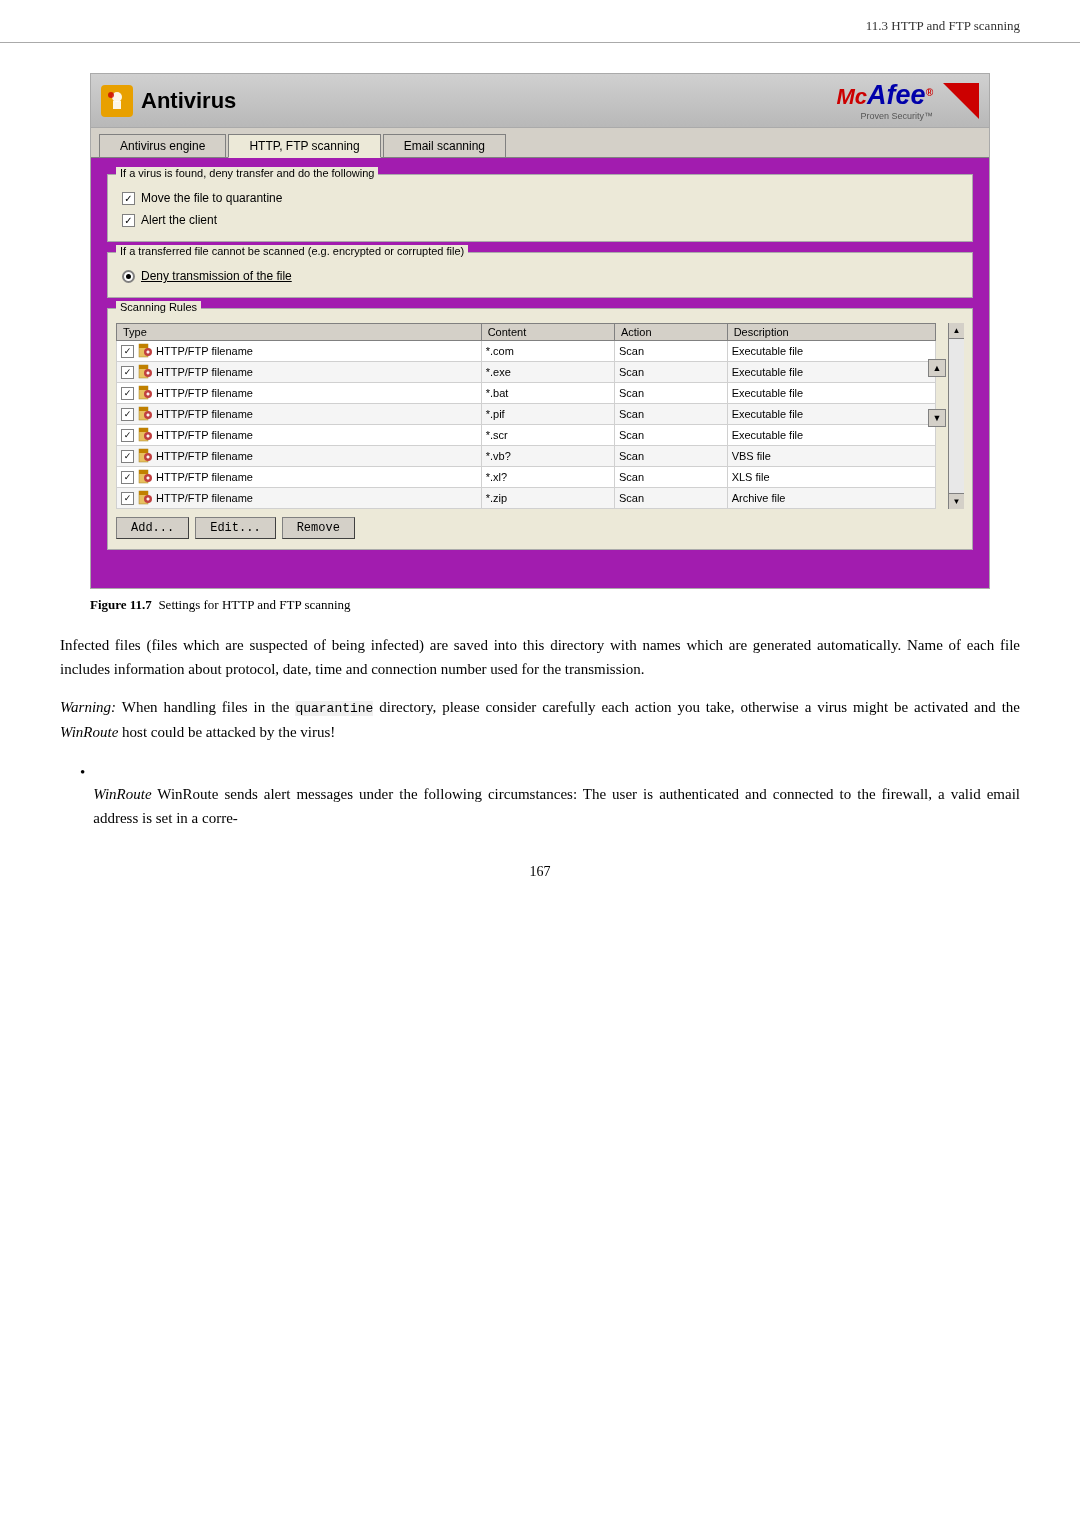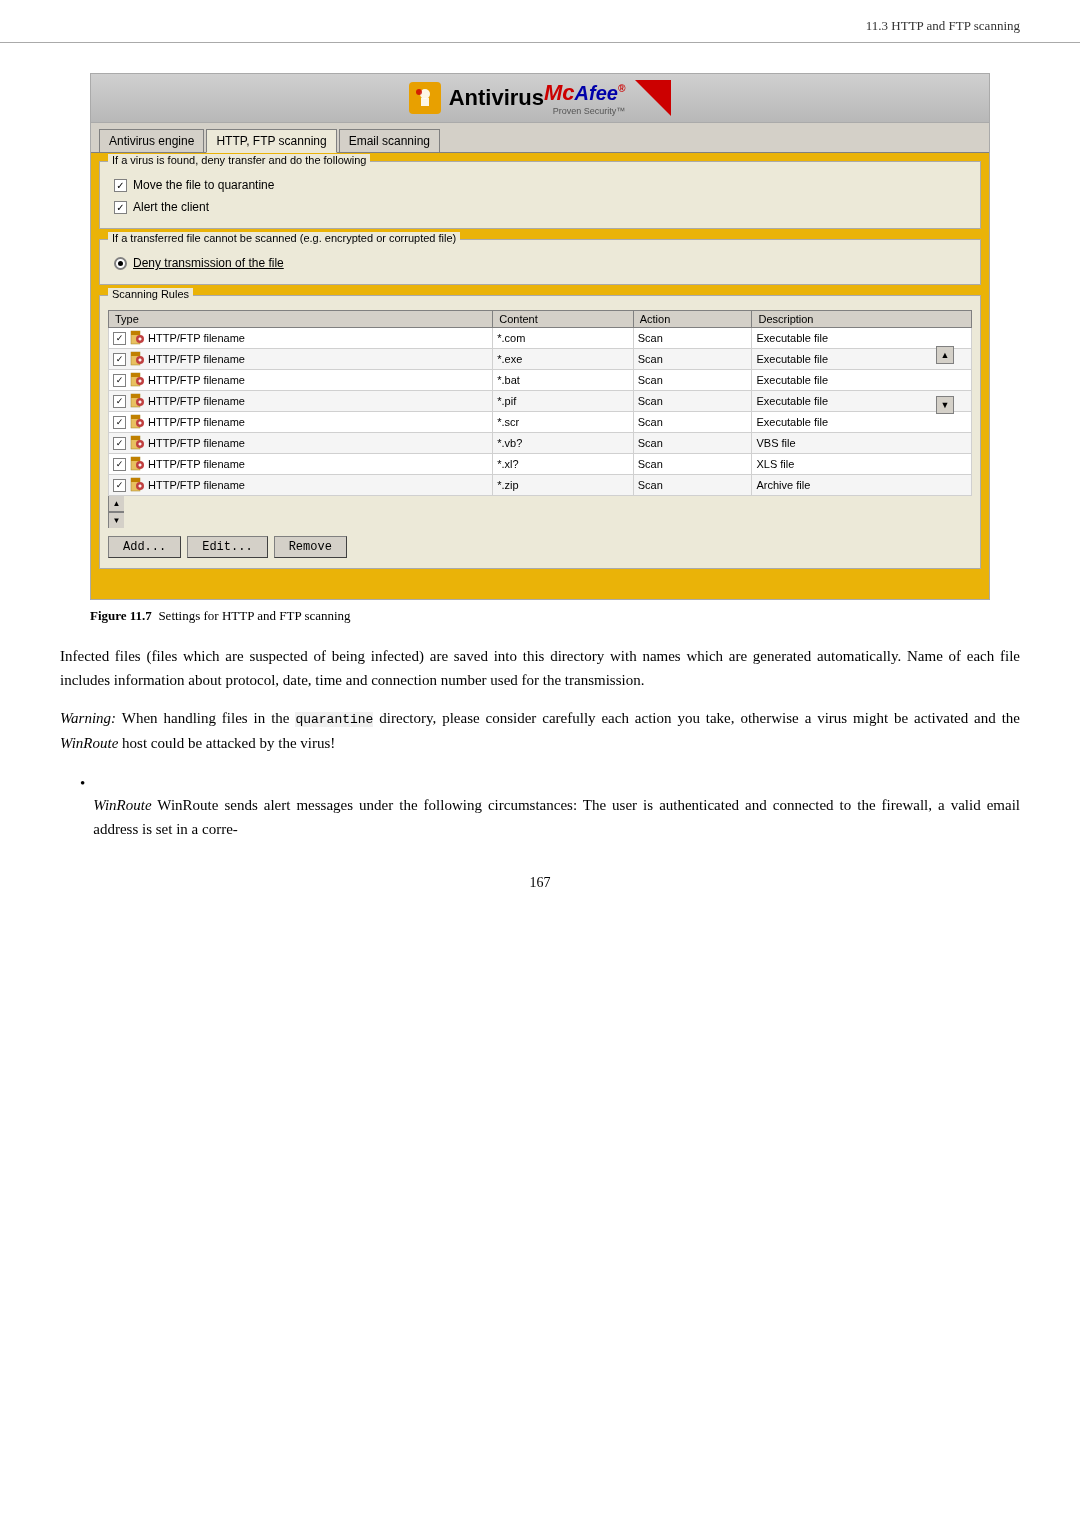--- a/index.html
+++ b/index.html
@@ -39,24 +39,24 @@
       background: #e8e8e8;
       padding: 0;
       font-family: Arial, Helvetica, sans-serif;
       font-size: 12px;
     }
 
     
     .dialog-titlebar {
       background: linear-gradient(to bottom, #d0d0d0, #b8b8b8);
       border-bottom: 1px solid #aaa;
-      padding: 6px 24px;
-      display: flex;
-      align-items: center;
-      justify-content: center;
+      padding: 6px 10px;
+      display: flex;
+      align-items: center;
+      justify-content: space-between;
     }
 
     .dialog-title-left {
       display: flex;
       align-items: center;
       gap: 8px;
     }
 
     .dialog-icon {
       width: 32px;
@@ -112,41 +112,41 @@
     .dialog-tabs {
       display: flex;
       align-items: flex-end;
       padding: 6px 8px 0 8px;
       background: #d4d0c8;
       border-bottom: 1px solid #808080;
       gap: 2px;
     }
 
     .tab {
-      padding: 4px 9px;
+      padding: 4px 20px;
       border: 1px solid #808080;
       border-bottom: none;
       background: #d4d0c8;
       cursor: pointer;
       font-size: 12px;
       font-family: Arial, Helvetica, sans-serif;
     }
 
     .tab.active {
       background: #ece9d8;
       border-bottom: 1px solid #ece9d8;
       margin-bottom: -1px;
       position: relative;
       z-index: 2;
     }
 
     
     .dialog-body {
-      background: #eab308;
-      padding: 8px;
+      background: #a21caf;
+      padding: 16px;
     }
 
     
     .group-box {
       border: 1px solid #aaa;
       margin-bottom: 10px;
       padding: 8px 10px 10px 10px;
       position: relative;
       background: #ece9d8;
     }
@@ -355,21 +355,21 @@
               <circle cx="14" cy="10" r="5" fill="#fff" opacity="0.9"></circle>
               <rect x="10" y="14" width="8" height="8" fill="#fff" opacity="0.9"></rect>
               <circle cx="8" cy="8" r="3" fill="#c00" opacity="0.8"></circle>
             </svg>
           </div>
           <span class="dialog-title-text">Antivirus</span>
         </div>
         <div class="titlebar-right">
           <div class="mcafee-logo">
             <div class="mcafee-brand">
-              <span style="color:#c00;font-style:italic;font-weight:bold;font-size:22px;">Mc</span><span style="color:#00a;font-style:italic;font-weight:bold;font-size:20px;">Afee</span><sup style="color:#c00;font-size:10px;">®</sup>
+              <span style="color:#c00;font-style:italic;font-weight:bold;font-size:22px;">Mc</span><span style="color:#00a;font-style:italic;font-weight:bold;font-size:27px;">Afee</span><sup style="color:#c00;font-size:10px;">®</sup>
             </div>
             <div class="mcafee-tagline">Proven Security™</div>
           </div>
           <div style="width:0;height:0;border-style:solid;border-width:0 36px 36px 0;border-color:transparent #c00 transparent transparent;"></div>
         </div>
       </div>
 
       <div class="dialog-tabs">
         <div class="tab">
           <span>Antivirus engine</span>
@@ -404,21 +404,21 @@
           <div class="radio-row">
             <div class="radio selected"></div>
             <span>Deny transmission of the file</span>
           </div>
 
         </div>
 
         <div class="scanning-group">
           <span class="scanning-label">Scanning Rules</span>
 
-          <div style="display:flex; margin: 14px 8px 8px 8px; gap: 0; flex-direction: column;">
+          <div style="display:flex; margin: 14px 8px 8px 8px; gap: 12px;">
             <table class="rules-table">
               <thead>
                 <tr>
                   <th>Type</th>
                   <th>Content</th>
                   <th>Action</th>
                   <th>Description</th>
                 </tr>
               </thead>
               <tbody id="table-body">

